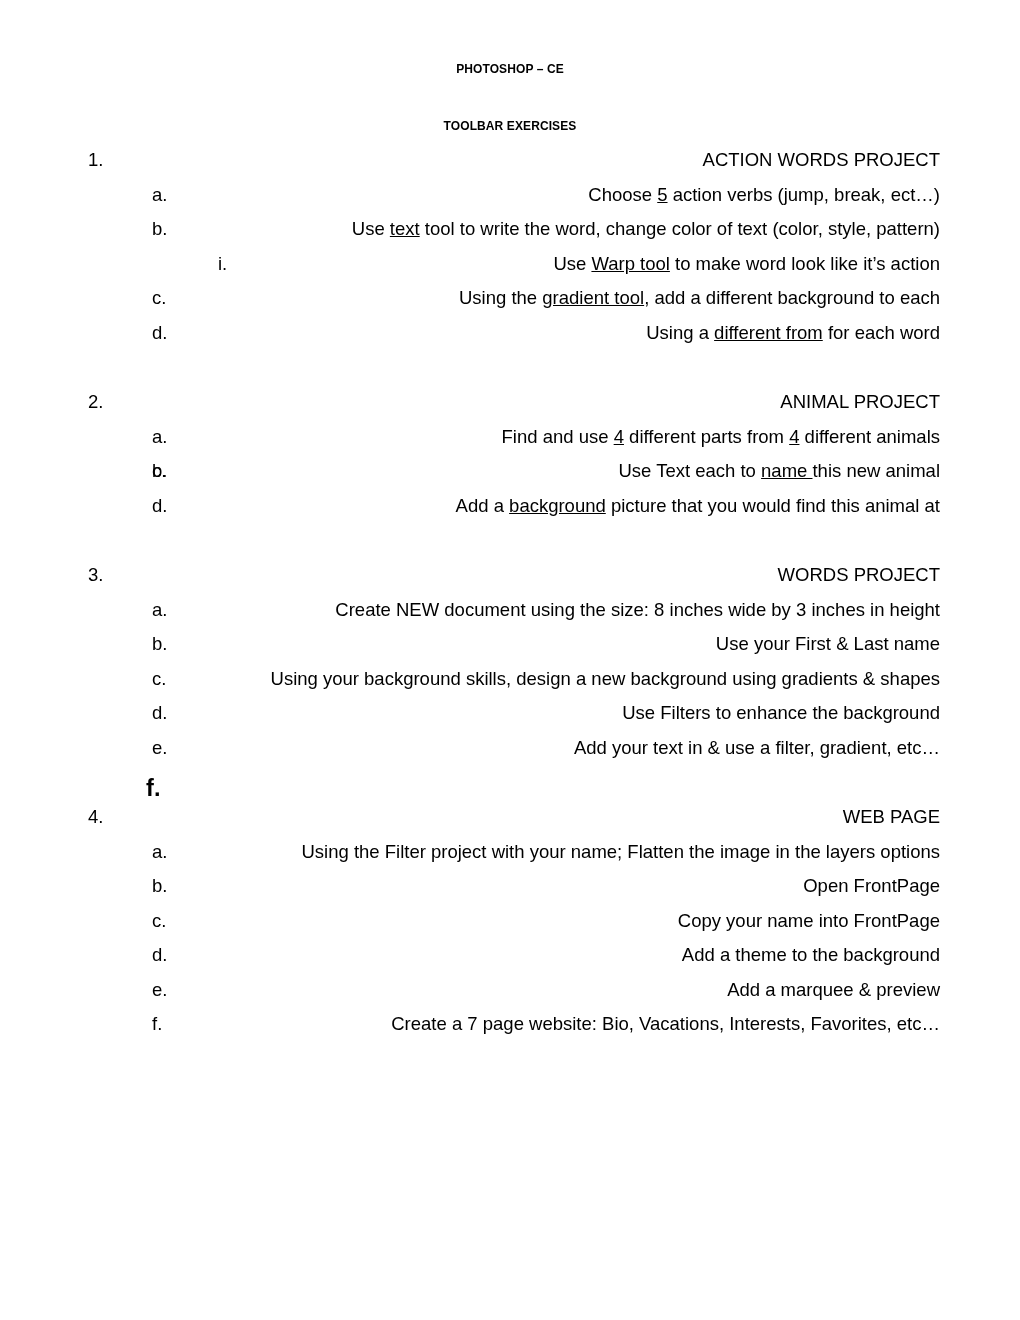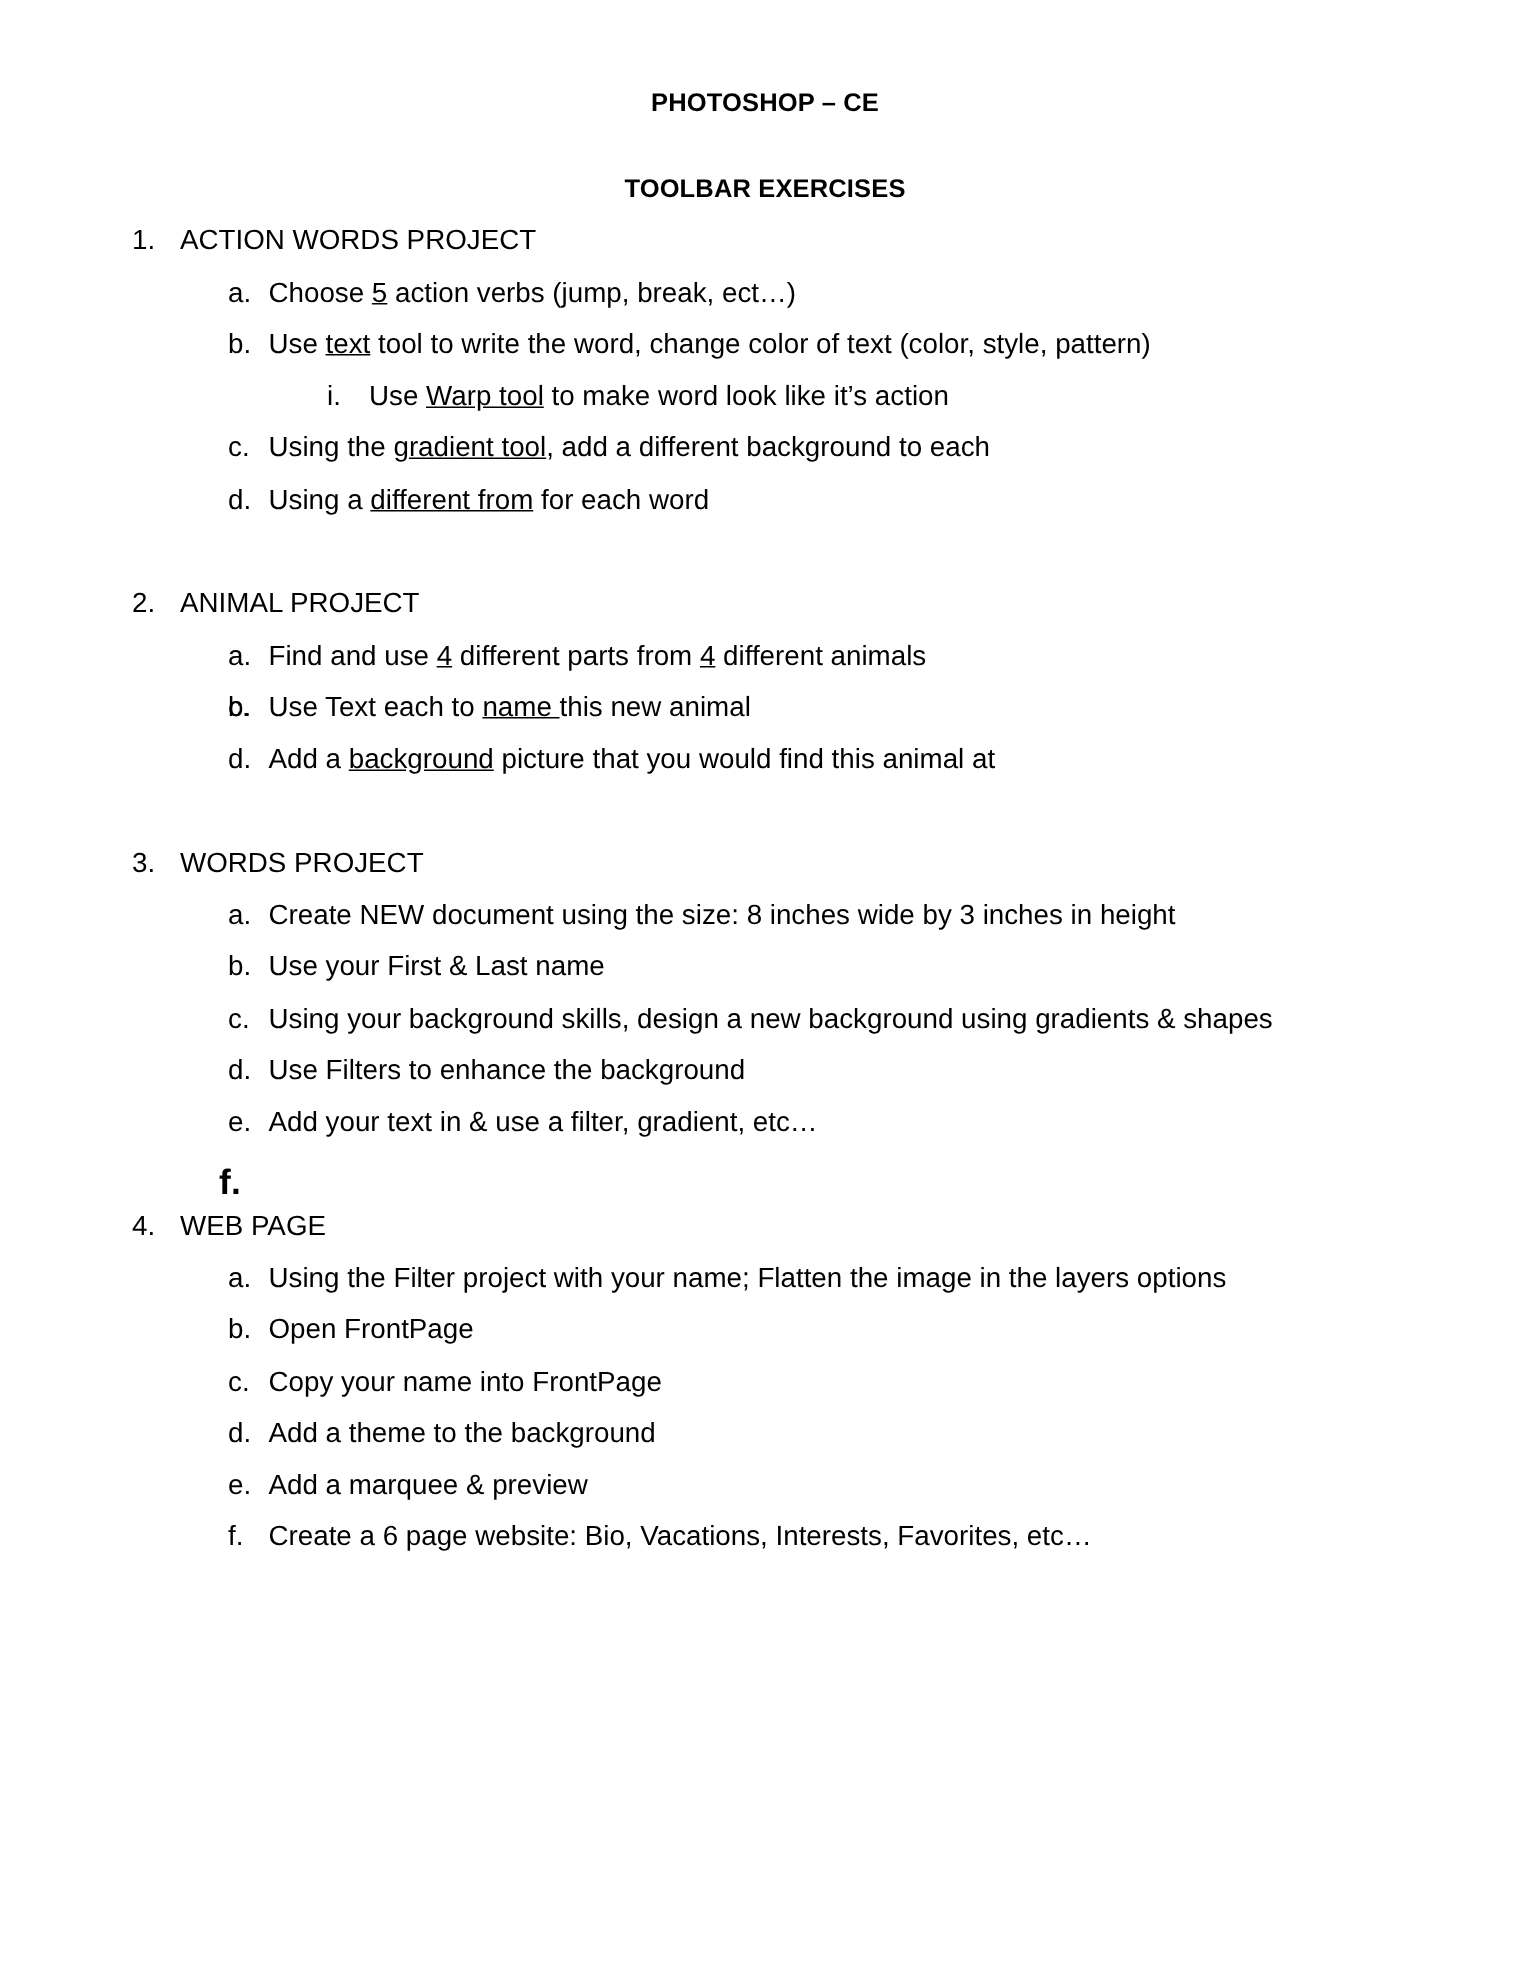--- a/index.html
+++ b/index.html
@@ -20,21 +20,21 @@
     width: 1020px;
     height: 1320px;
     box-sizing: border-box;
     padding: 52px 80px 0 80px;
     background: #ffffff;
     overflow: hidden;
   }
 
   
   .doc-title {
-    font-size: 17px;
+    font-size: 12px;
     font-weight: bold;
     text-align: center;
     line-height: 34px;
     letter-spacing: 0.1px;
     margin: 0;
   }
   .title-gap { height: 23px; }
 
   
   .section { margin: 0; }
@@ -46,21 +46,21 @@
     font-size: 18.5px;
     line-height: 34.5px;
     white-space: normal;
   }
   .item .marker {
     position: absolute;
     top: 0;
     display: block;
     text-align: left;
   }
-  .item .body { display: block; }
+  .item .body { display: block; text-align: right; }
 
   
   .lvl1 { padding-left: 40px; }
   .lvl1 .marker { left: 8px; width: 34px; }
 
   
   .lvl2 { padding-left: 99px; }
   .lvl2 .marker { left: 72px; width: 27px; }
 
   
@@ -189,18 +189,18 @@
         <div class="item lvl2">
           <span class="marker">d.</span>
           <span class="body"><span>Add a theme to the background</span></span>
         </div>
         <div class="item lvl2">
           <span class="marker">e.</span>
           <span class="body"><span>Add a marquee &amp; preview</span></span>
         </div>
         <div class="item lvl2">
           <span class="marker">f.</span>
-          <span class="body"><span>Create a 6 page website: Bio, Vacations, Interests, Favorites, etc…</span></span>
+          <span class="body"><span>Create a 7 page website: Bio, Vacations, Interests, Favorites, etc…</span></span>
         </div>
       </div>
     </div>
 
 </div>
 
 </body></html>

